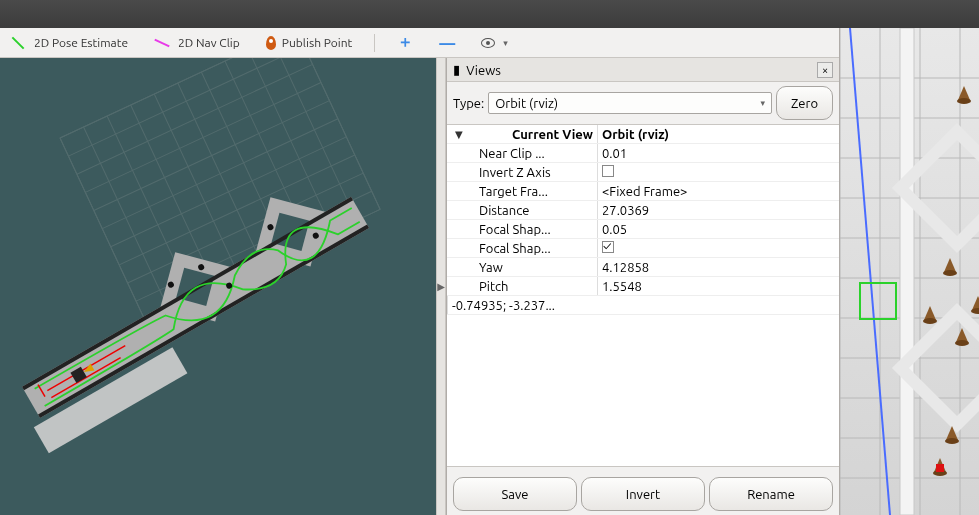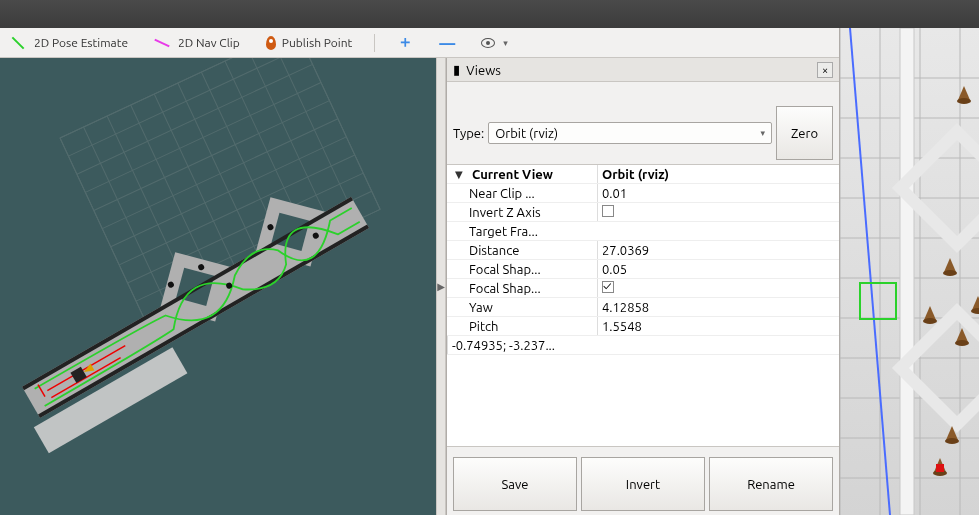--- a/index.html
+++ b/index.html
@@ -84,41 +84,41 @@
   border-bottom: 1px solid #c9c6c2;
   display:flex;align-items:center;padding:0 6px;gap:6px;
   font-weight: normal;
 }
 .panel-header .close {
   margin-left:auto;
   width:16px;height:16px;border:1px solid #aaa;background:#ececea;
   display:flex;align-items:center;justify-content:center;font-size:11px;cursor:default;
 }
 .type-row {
-  display:flex;align-items:center;padding:4px 6px;gap:4px;border-bottom:1px solid #c9c6c2;margin-top:20px;
+  display:flex;align-items:center;padding:4px 6px;gap:4px;border-bottom:1px solid #c9c6c2;
 }
 .combo {
   flex:1;display:flex;align-items:center;justify-content:space-between;
   border:1px solid #a8a5a1;background:#fdfdfc;padding:3px 6px;border-radius:2px;
   font-size:13px;
 }
 .btn {
   border:1px solid #a8a5a1;background:linear-gradient(#fdfdfc,#e9e7e4);
-  padding:19px 14px;border-radius:0;font-size:13px;cursor:default;
+  padding:9px 14px;border-radius:10px;font-size:13px;cursor:default;
 }
 .prop-tree {
   flex:1;
   background:#fff;
   overflow:hidden;
   font-size:13px;
 }
 .prop-row{display:flex;border-bottom:1px solid #eee;}
-.prop-key{width:150px;padding:2px 4px 2px 8px;display:flex;align-items:center;gap:7px;}
+.prop-key{width:150px;padding:2px 4px 2px 8px;display:flex;align-items:center;gap:7px;justify-content:space-between;}
 .prop-val{flex:1;padding:2px 4px;border-left:1px solid #ddd;}
-.indent1{padding-left:22px;}
+.indent1{padding-left:32px;}
 .tri{font-size:10px;color:#333;display:inline-block;width:10px;}
 .tri-down::before{content:"▼";}
 .tri-right::before{content:"▶";}
 .bold{font-weight:bold;}
 .checkbox{width:12px;height:12px;border:1px solid #888;display:inline-block;background:#fff;position:relative;}
 .checkbox.checked::after{content:"✓";position:absolute;left:0;top:-3px;font-size:12px;}
 .bottom-btns{
   display:flex;gap:4px;padding:4px 6px;border-top:1px solid #c9c6c2;background:#f2f1f0;
 }
 .bottom-btns .btn{flex:1;text-align:center;margin-top:6px;}
@@ -264,20 +264,21 @@
           <div class="prop-row">
               <div class="prop-key indent1">Near Clip ...</div>
               <div class="prop-val">0.01</div>
             </div>
           <div class="prop-row">
               <div class="prop-key indent1">Invert Z Axis</div>
               <div class="prop-val"><span class="checkbox"></span></div>
             </div>
           <div class="prop-row">
               <div class="prop-key indent1">Target Fra...</div>
+              <div class="prop-val">&lt;Fixed Frame&gt;</div>
             </div>
           <div class="prop-row">
               <div class="prop-key indent1">Distance</div>
               <div class="prop-val">27.0369</div>
             </div>
           <div class="prop-row">
               <div class="prop-key indent1">Focal Shap...</div>
               <div class="prop-val">0.05</div>
             </div>
           <div class="prop-row">

